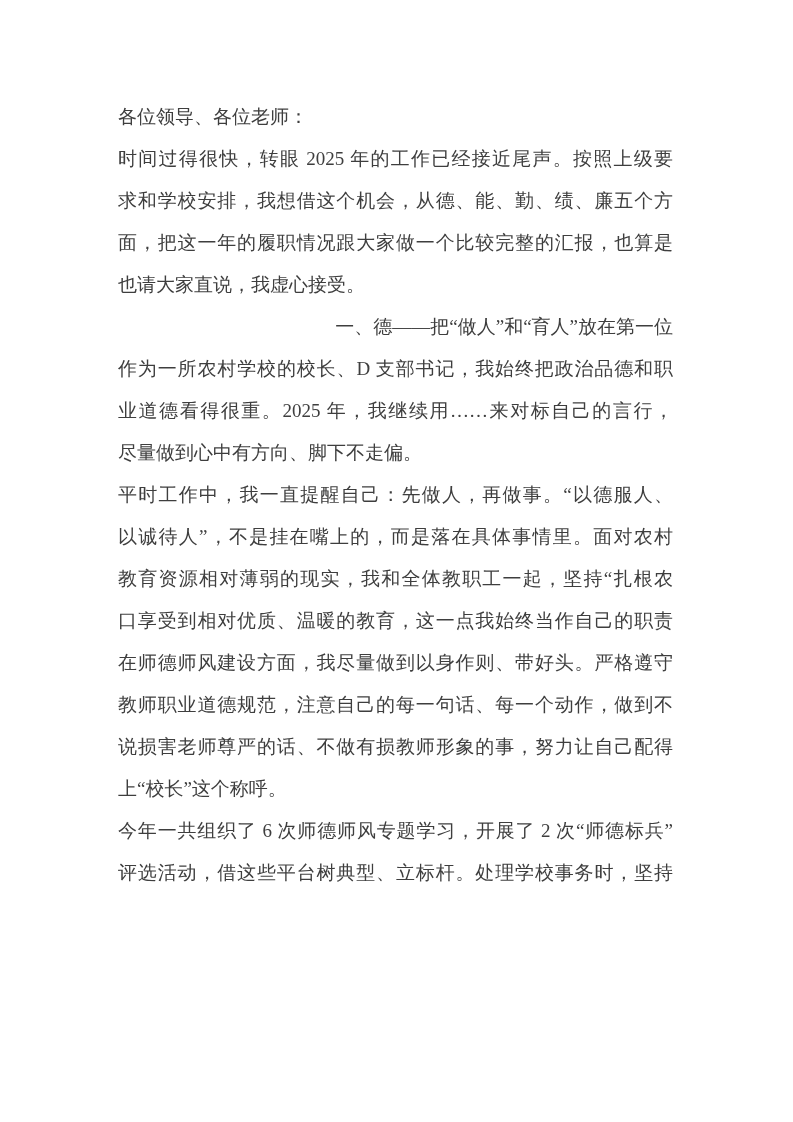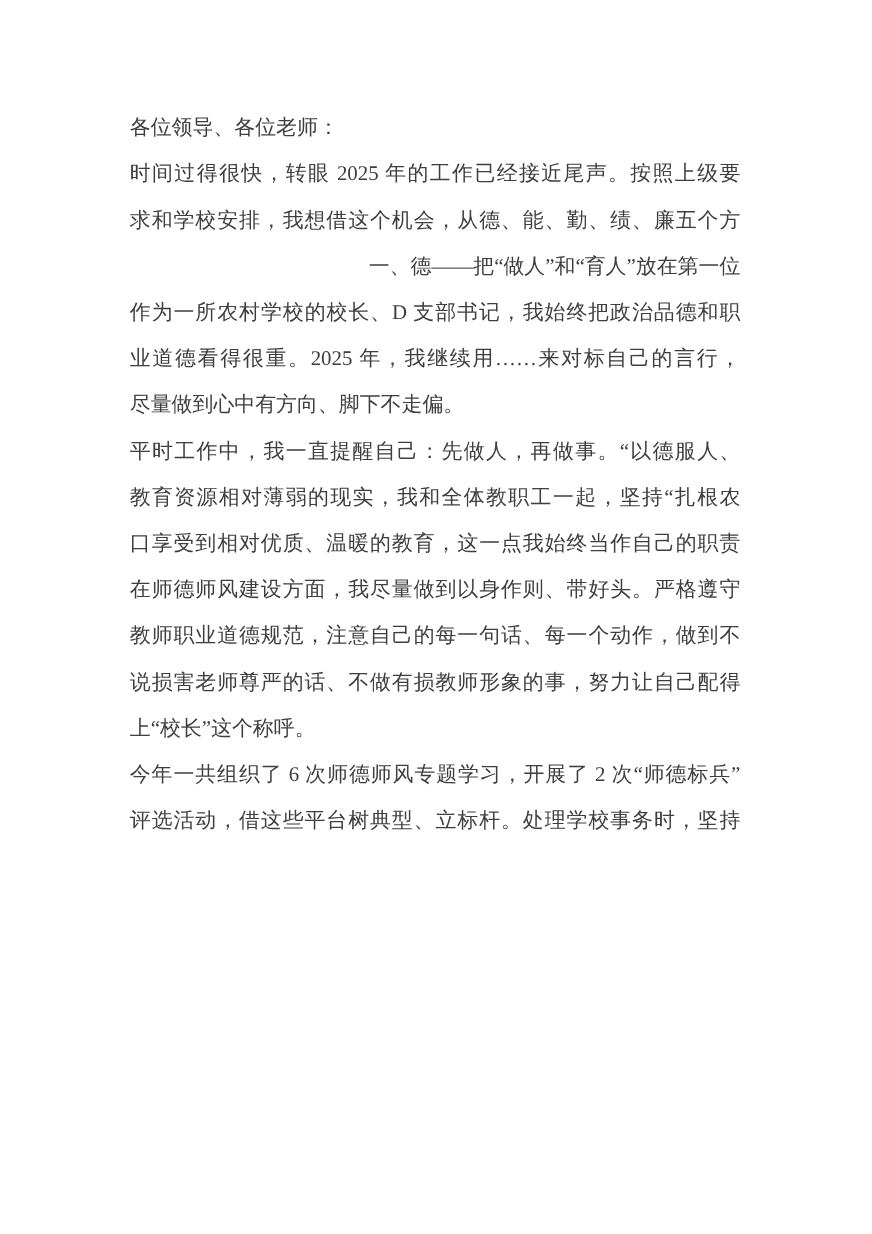--- a/index.html
+++ b/index.html
@@ -45,25 +45,28 @@
   }
 </style>
 </head>
 <body>
 
 <div class="page">
   <div class="doc">
     <div class="line">各位领导、各位老师：</div>
     <div class="line j">时间过得很快，转眼 2025 年的工作已经接近尾声。按照上级要</div>
     <div class="line j">求和学校安排，我想借这个机会，从德、能、勤、绩、廉五个方</div>
+    <div class="line j">面，把这一年的履职情况跟大家做一个比较完整的汇报，也算是</div>
+    <div class="line">也请大家直说，我虚心接受。</div>
     <div class="line heading">一、德——把“做人”和“育人”放在第一位</div>
     <div class="line j">作为一所农村学校的校长、D 支部书记，我始终把政治品德和职</div>
     <div class="line j">业道德看得很重。2025 年，我继续用……来对标自己的言行，</div>
     <div class="line">尽量做到心中有方向、脚下不走偏。</div>
     <div class="line j">平时工作中，我一直提醒自己：先做人，再做事。“以德服人、</div>
+    <div class="line j">以诚待人”，不是挂在嘴上的，而是落在具体事情里。面对农村</div>
     <div class="line j">教育资源相对薄弱的现实，我和全体教职工一起，坚持“扎根农</div>
     <div class="line j">口享受到相对优质、温暖的教育，这一点我始终当作自己的职责</div>
     <div class="line j">在师德师风建设方面，我尽量做到以身作则、带好头。严格遵守</div>
     <div class="line j">教师职业道德规范，注意自己的每一句话、每一个动作，做到不</div>
     <div class="line j">说损害老师尊严的话、不做有损教师形象的事，努力让自己配得</div>
     <div class="line">上“校长”这个称呼。</div>
     <div class="line j">今年一共组织了 6 次师德师风专题学习，开展了 2 次“师德标兵”</div>
     <div class="line j">评选活动，借这些平台树典型、立标杆。处理学校事务时，坚持</div>
   </div>
 </div>

